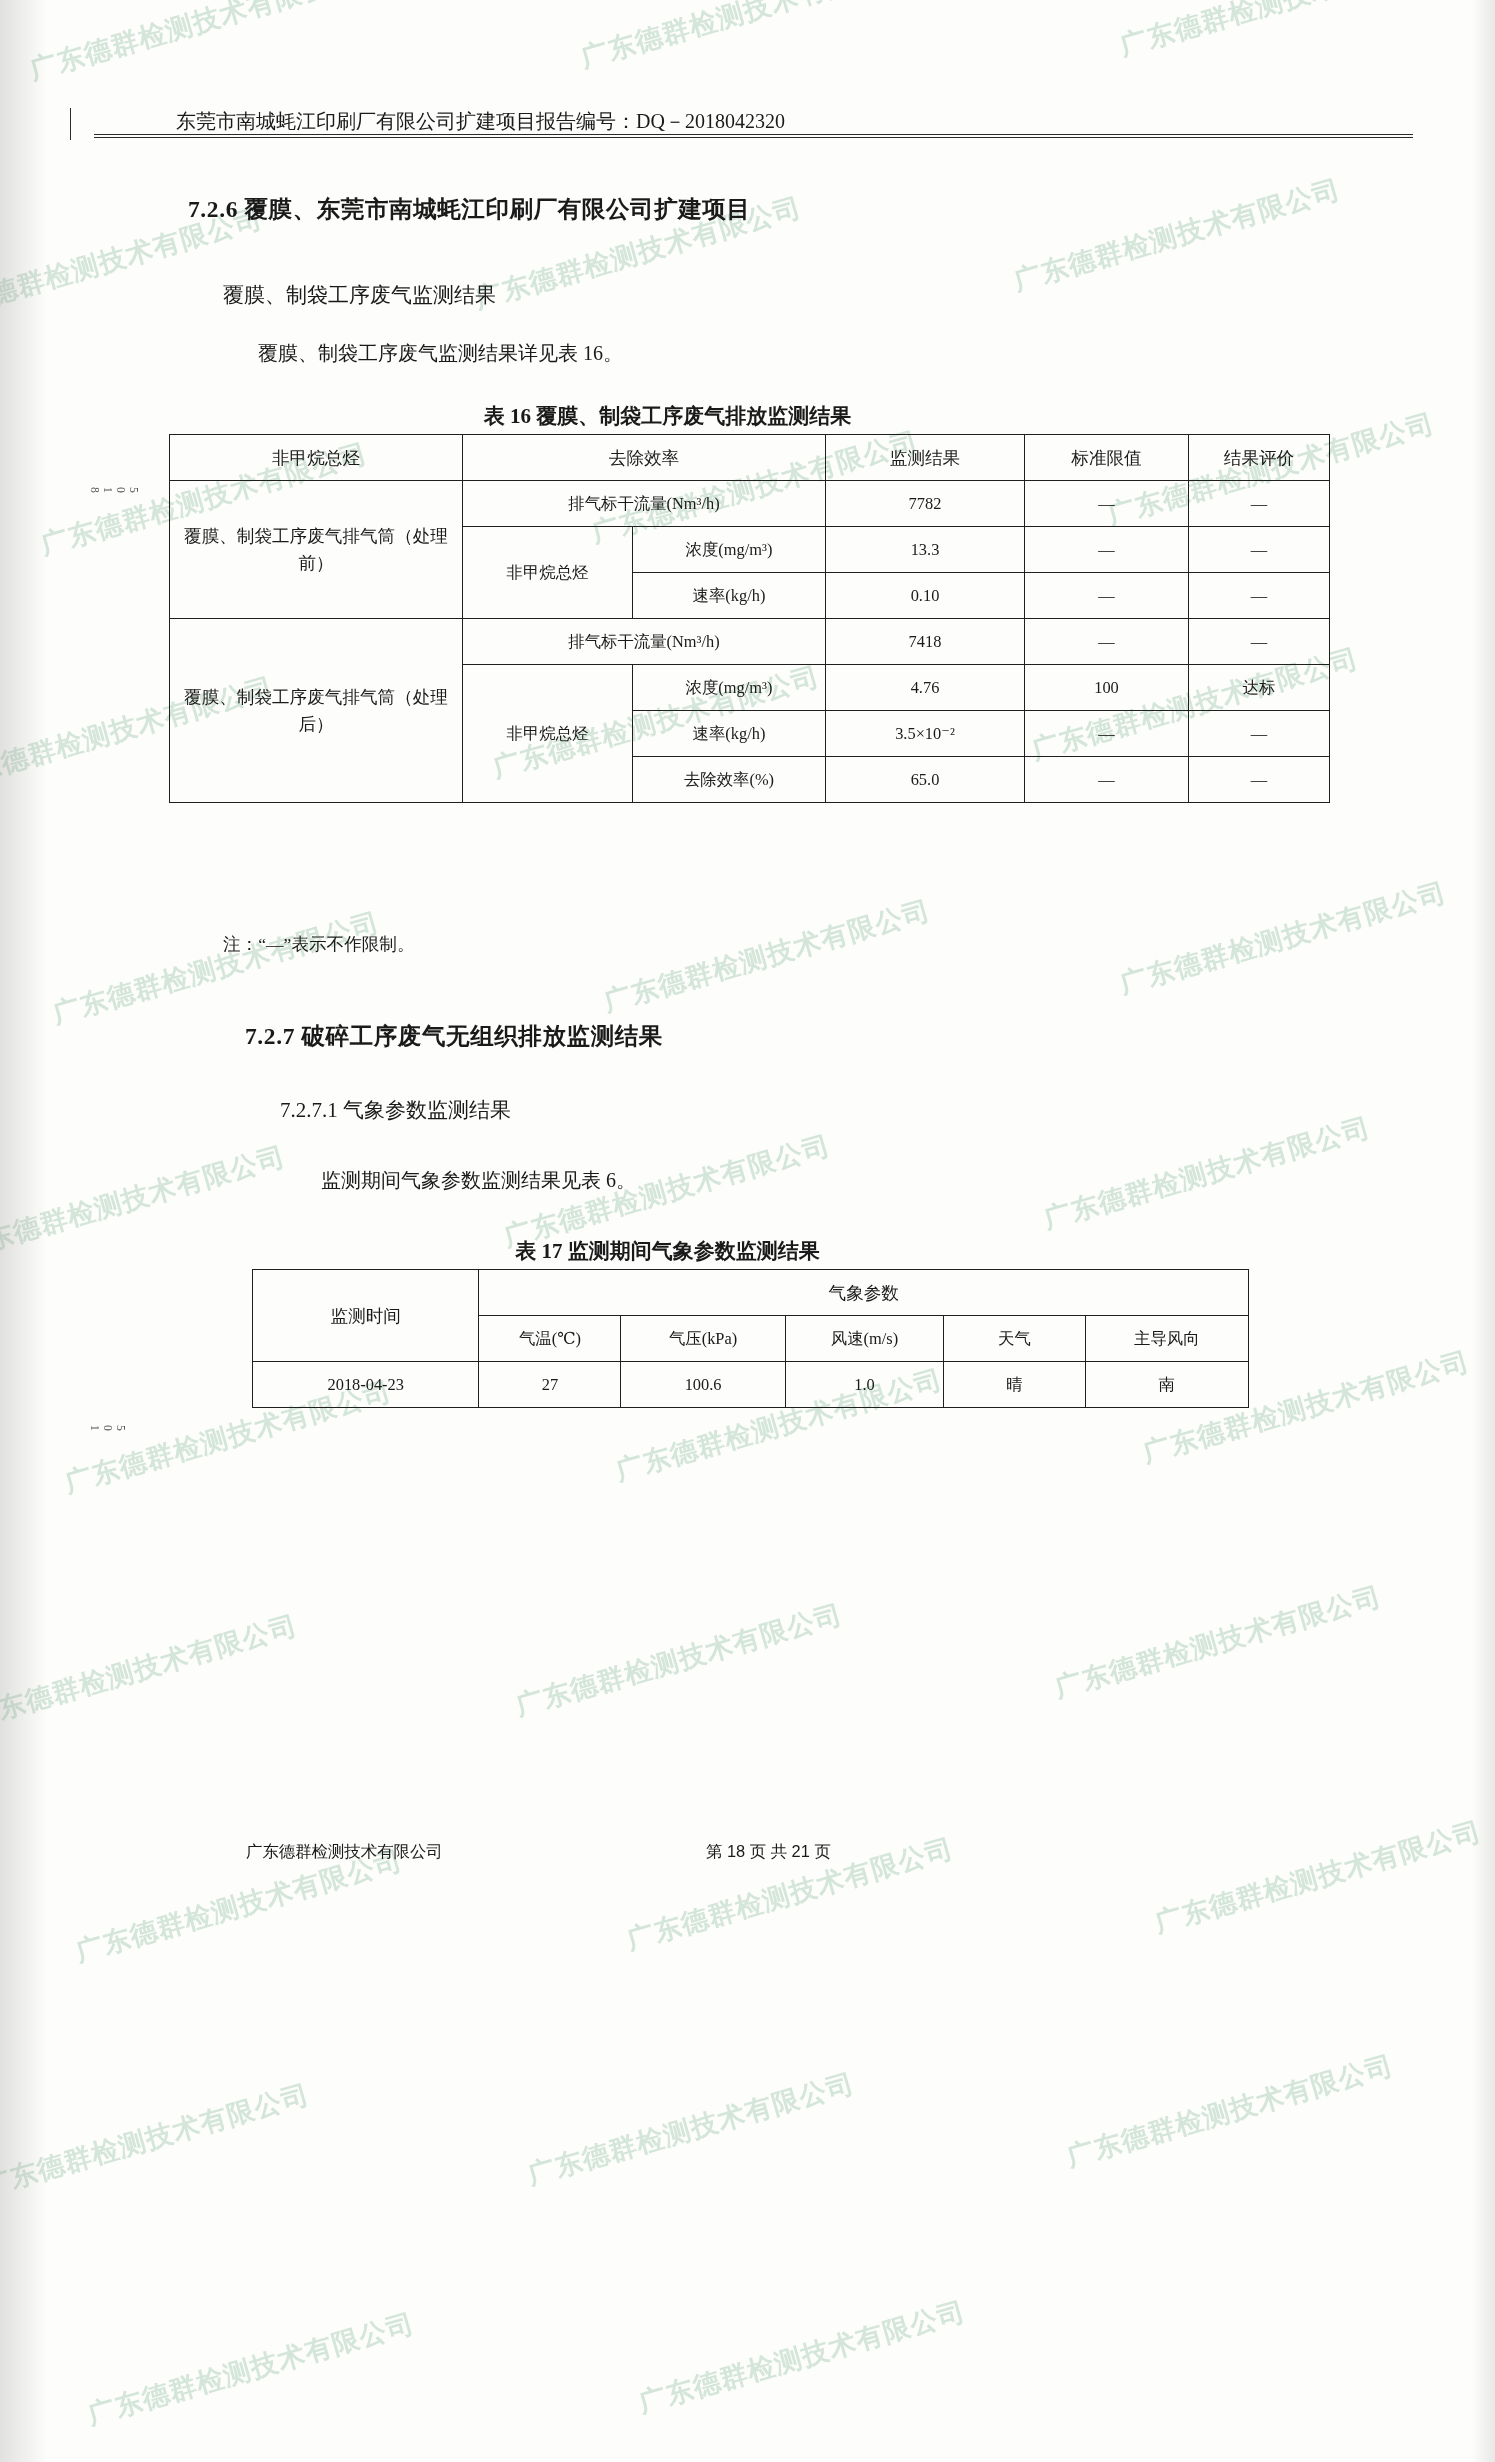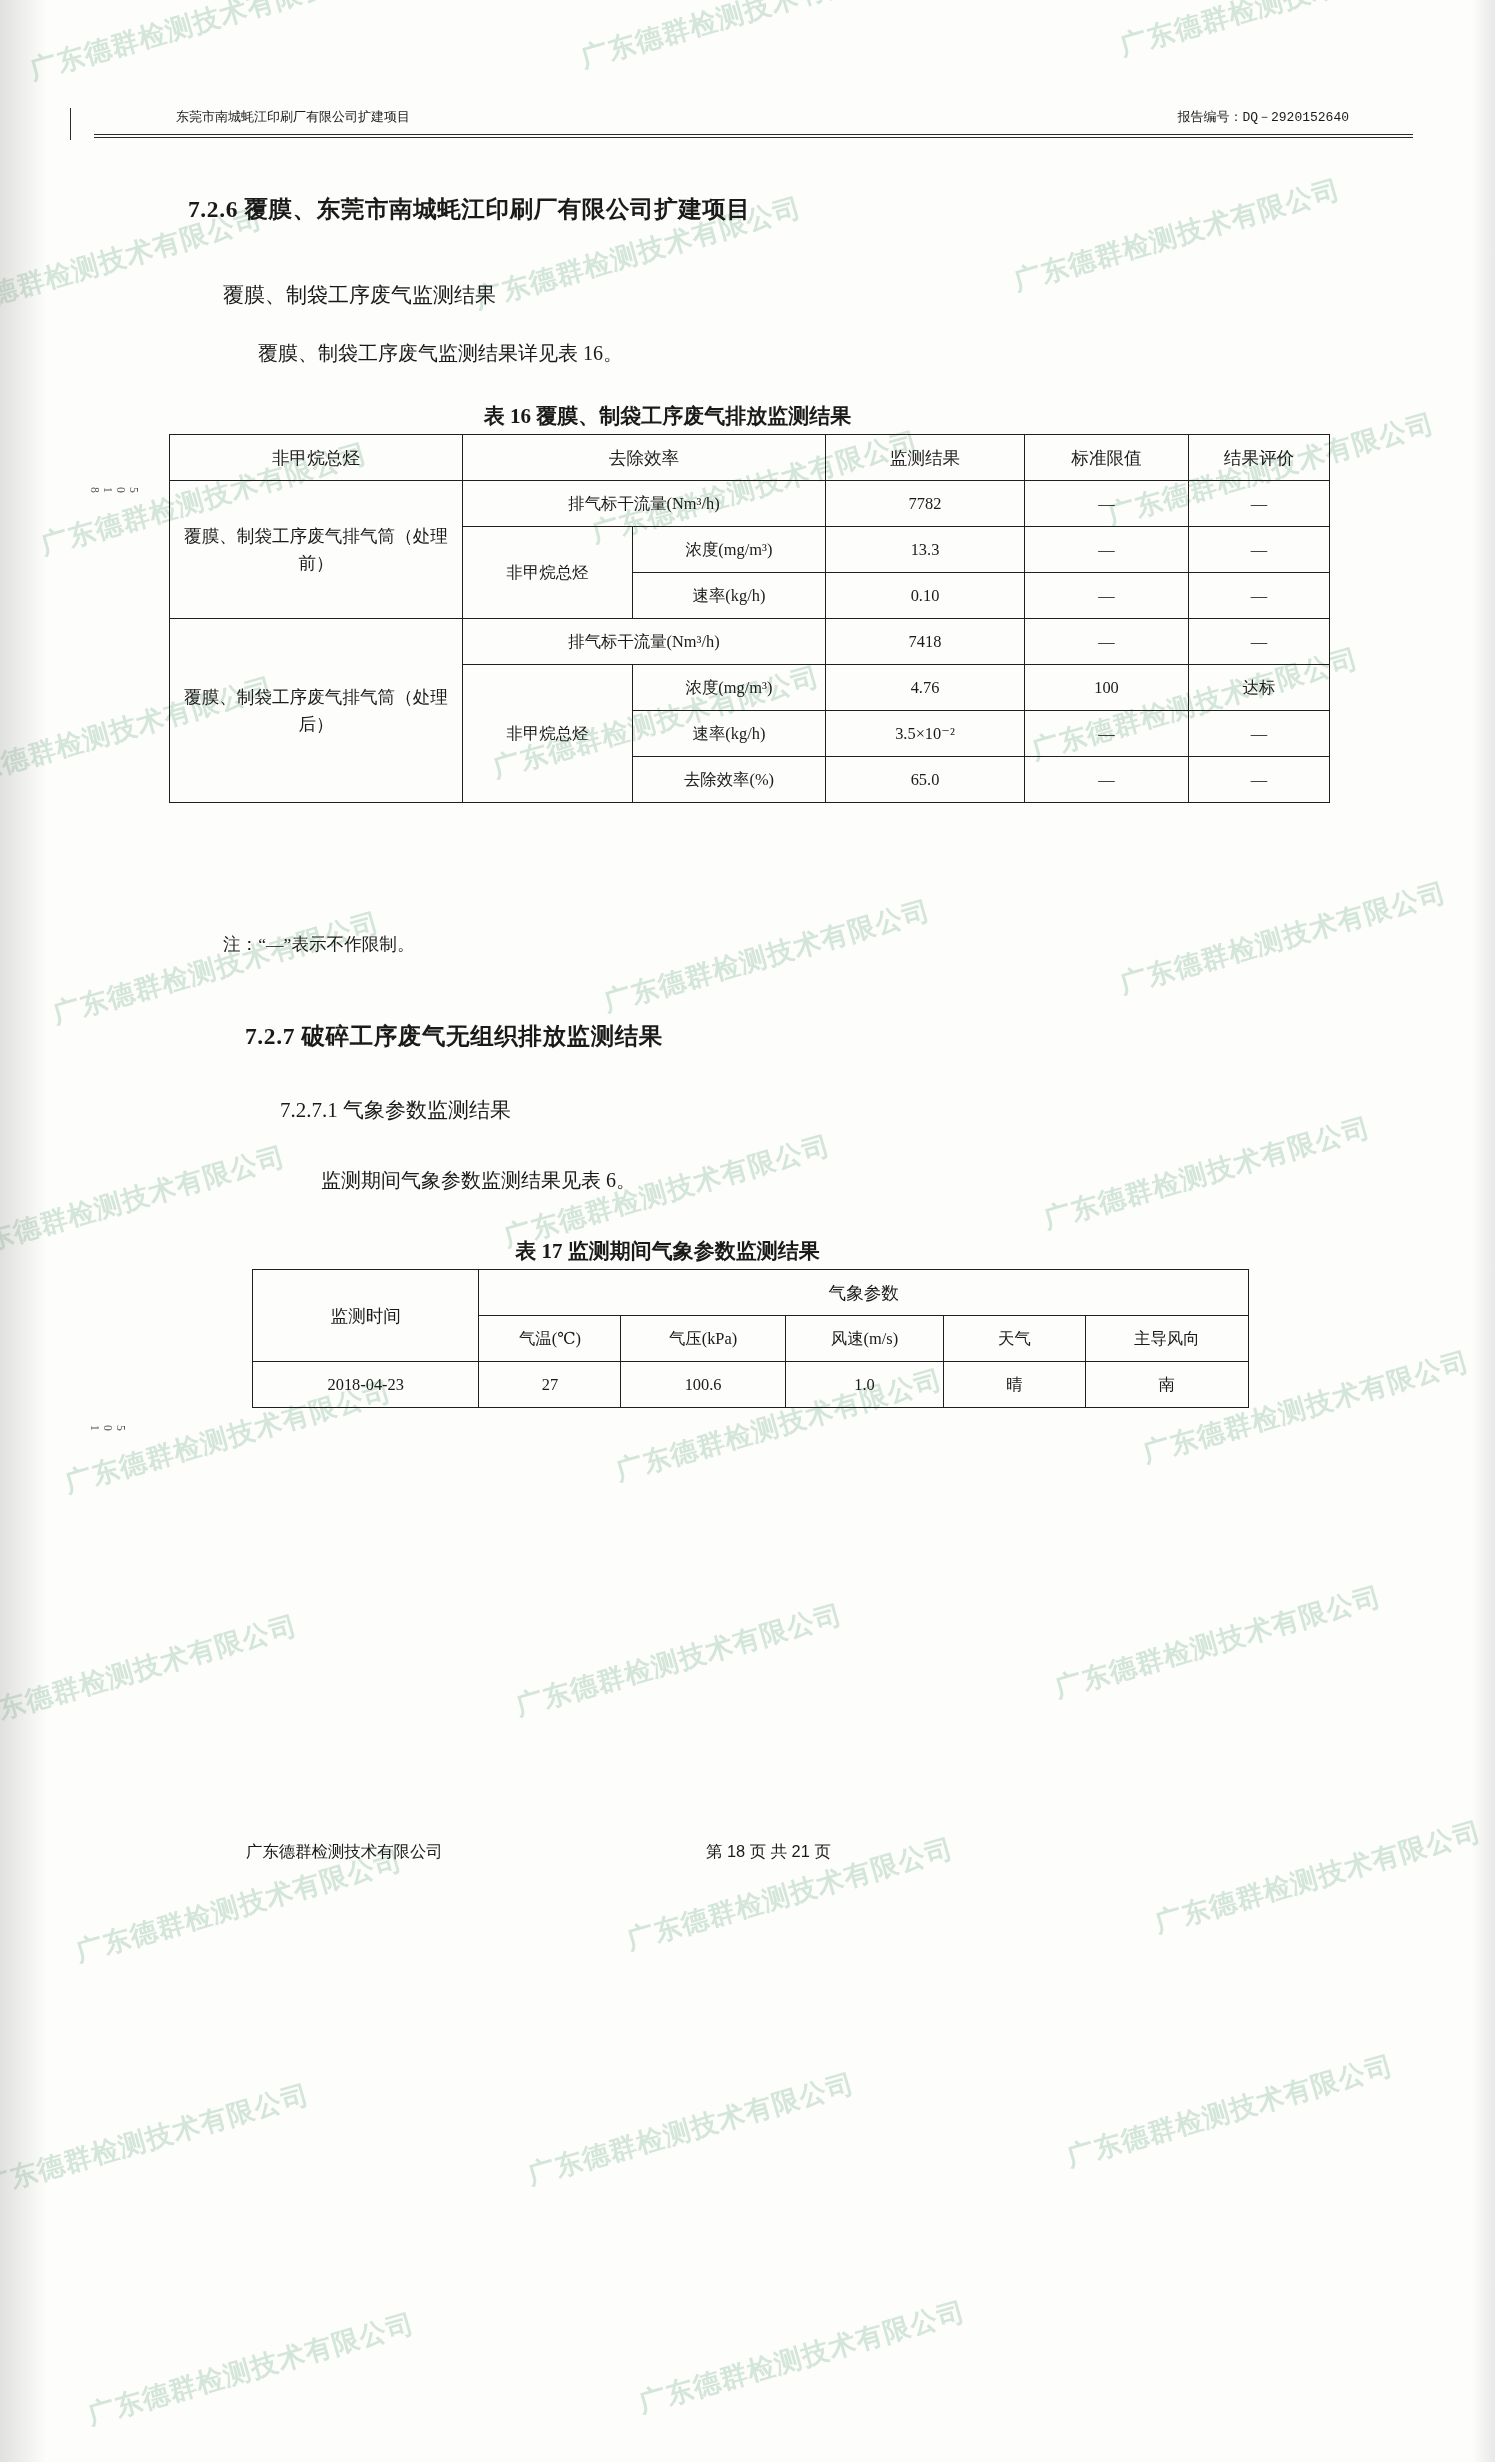--- a/index.html
+++ b/index.html
@@ -39,24 +39,23 @@
     position: relative;
     z-index: 2;
   }
   
   .hdr {
     position: absolute;
     left: 176px;
     top: 108px;
     width: 1173px;
     display: flex;
-    justify-content: space-between;
     align-items: flex-end;
-    font-size: 13px;
-    font-family: Liberation Mono, monospace;
+    font-size: 20px;
+    font-family: Liberation Serif, serif;
   }
   .hdr-line {
     position: absolute;
     left: 94px;
     top: 134px;
     width: 1319px;
     height: 1.2px;
     background: #2b2b2b;
   }
   .hdr-line2 {
@@ -204,21 +203,21 @@
     <div class="wm" style="left:1061px;top:2093px; font-size:27px;">广东德群检测技术有限公司</div>
     <div class="wm" style="left:82px; top:2351px; font-size:27px;">广东德群检测技术有限公司</div>
     <div class="wm" style="left:633px;top:2339px; font-size:27px;">广东德群检测技术有限公司</div>
   </div>
 
   <div class="content">
 
     <div class="leftbar"></div>
     <div class="hdr">
       <span>东莞市南城蚝江印刷厂有限公司扩建项目</span>
-      <span>报告编号：DQ－2920152640</span>
+      <span>报告编号：DQ－2018042320</span>
     </div>
     <div class="hdr-line"></div>
     <div class="hdr-line2"></div>
 
     <div class="sidemark" style="top:487px;">5 0 1 8</div>
     <div class="sidemark" style="top:1425px;">5 0 1</div>
 
     <div class="h-sec" style="left:188px; top:193px;">7.2.6  覆膜、东莞市南城蚝江印刷厂有限公司扩建项目</div>
     <div class="h-sub" style="left:223px; top:281px;">覆膜、制袋工序废气监测结果</div>
     <div class="para" style="left:258px; top:340px;">覆膜、制袋工序废气监测结果详见表 16。</div>

